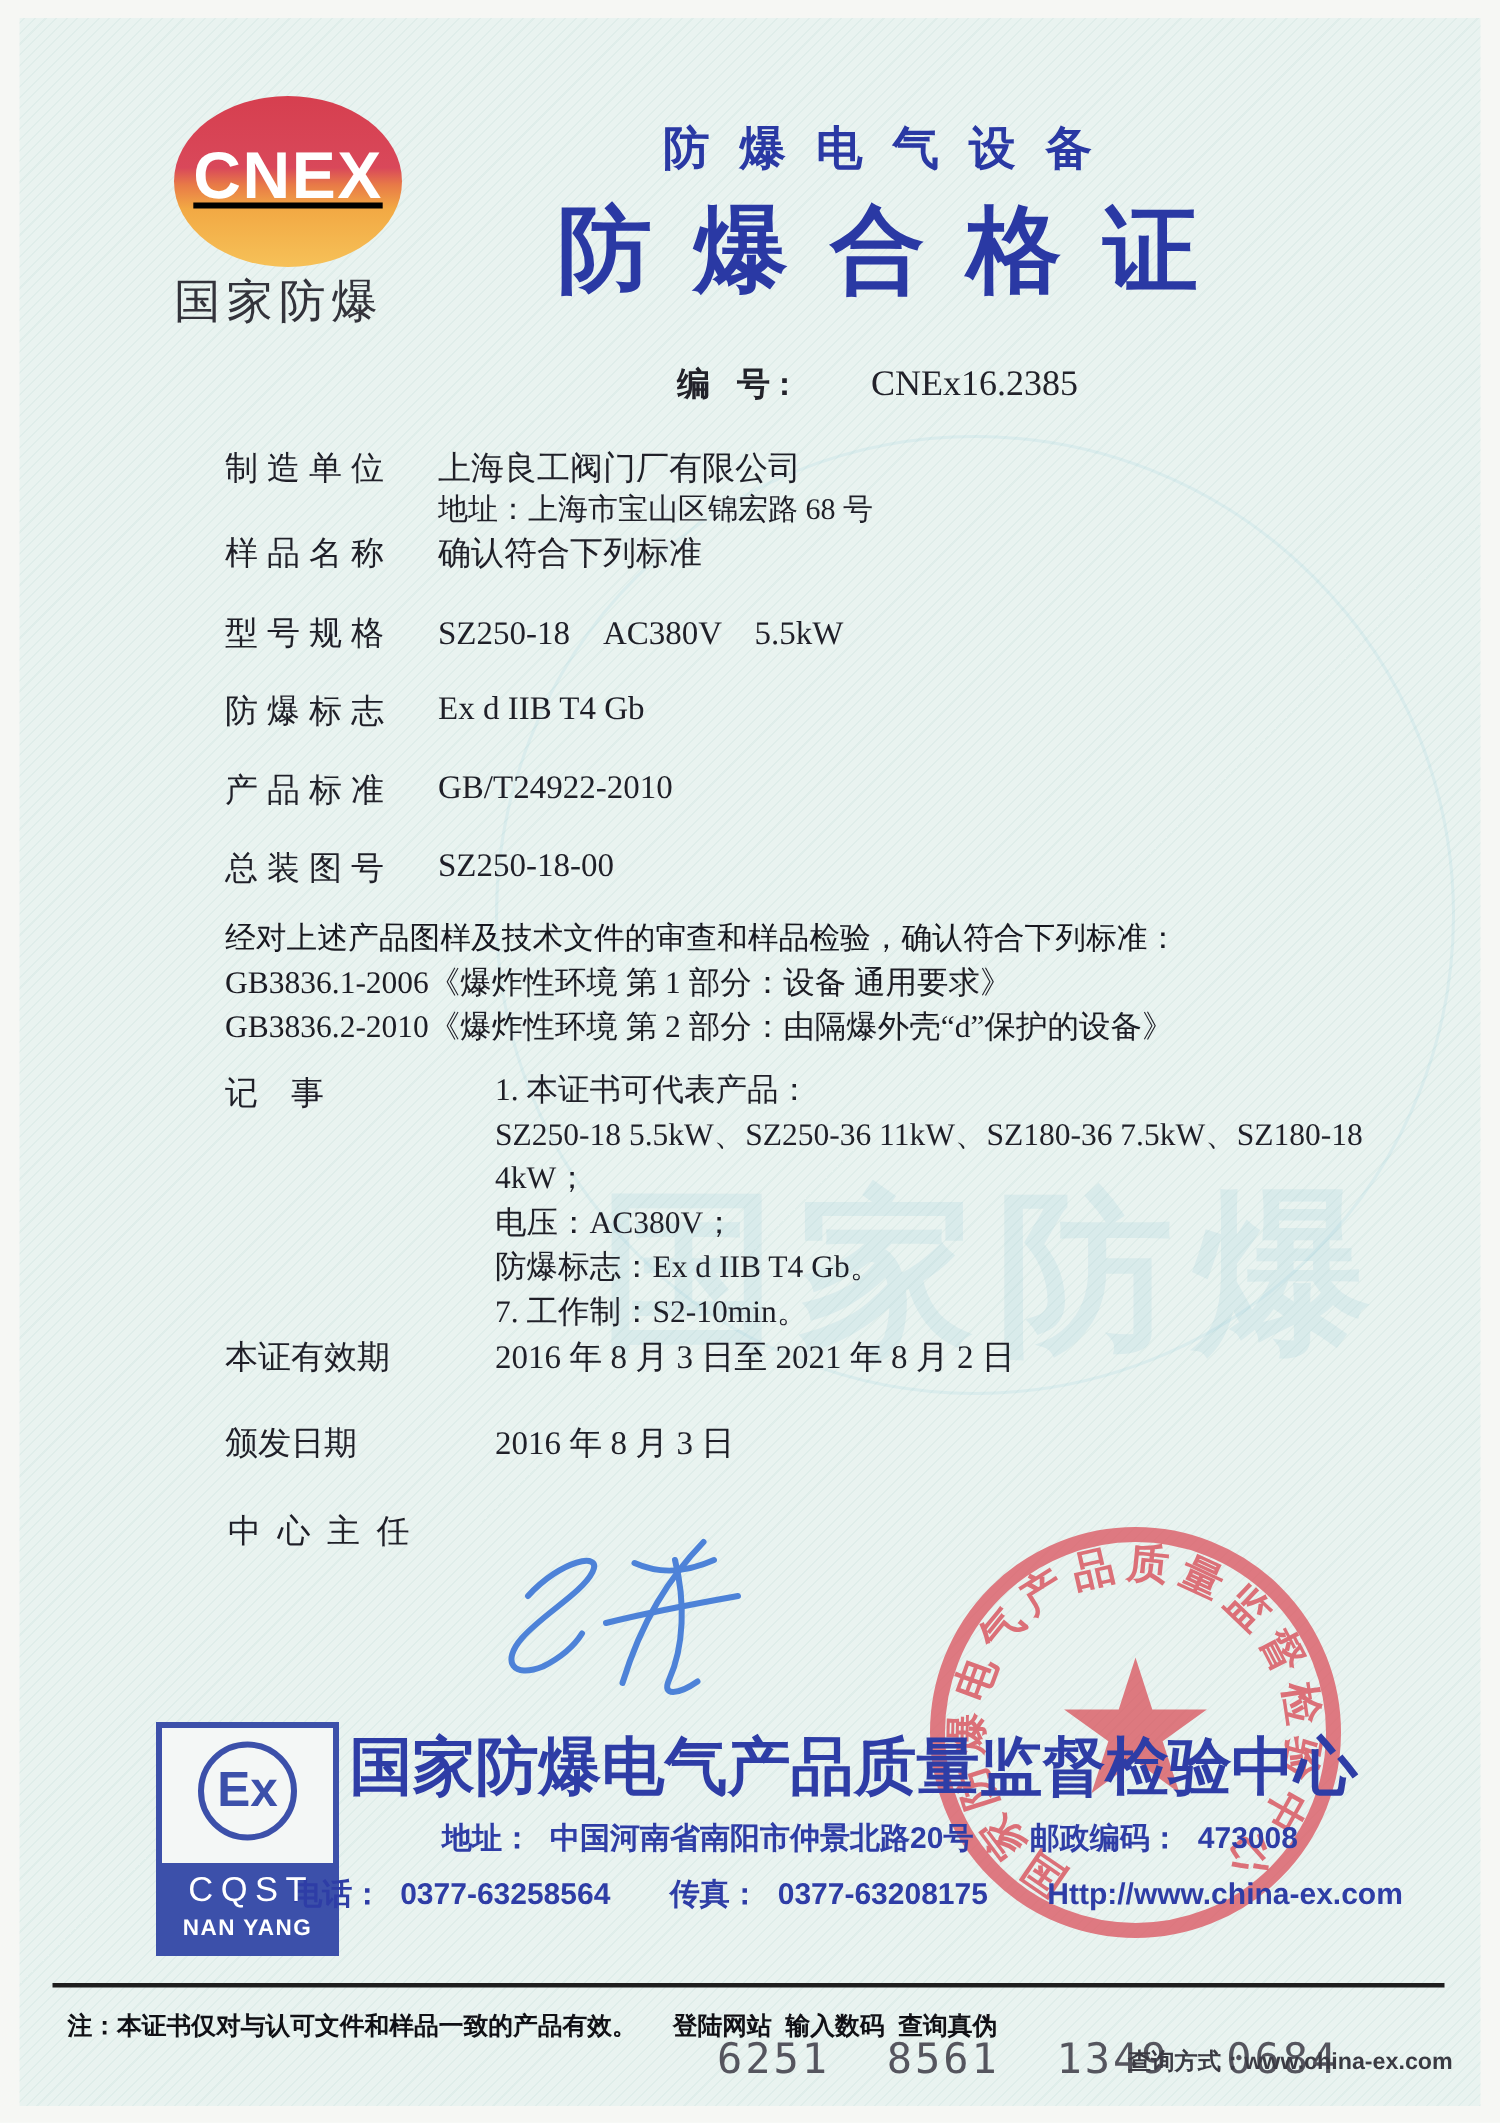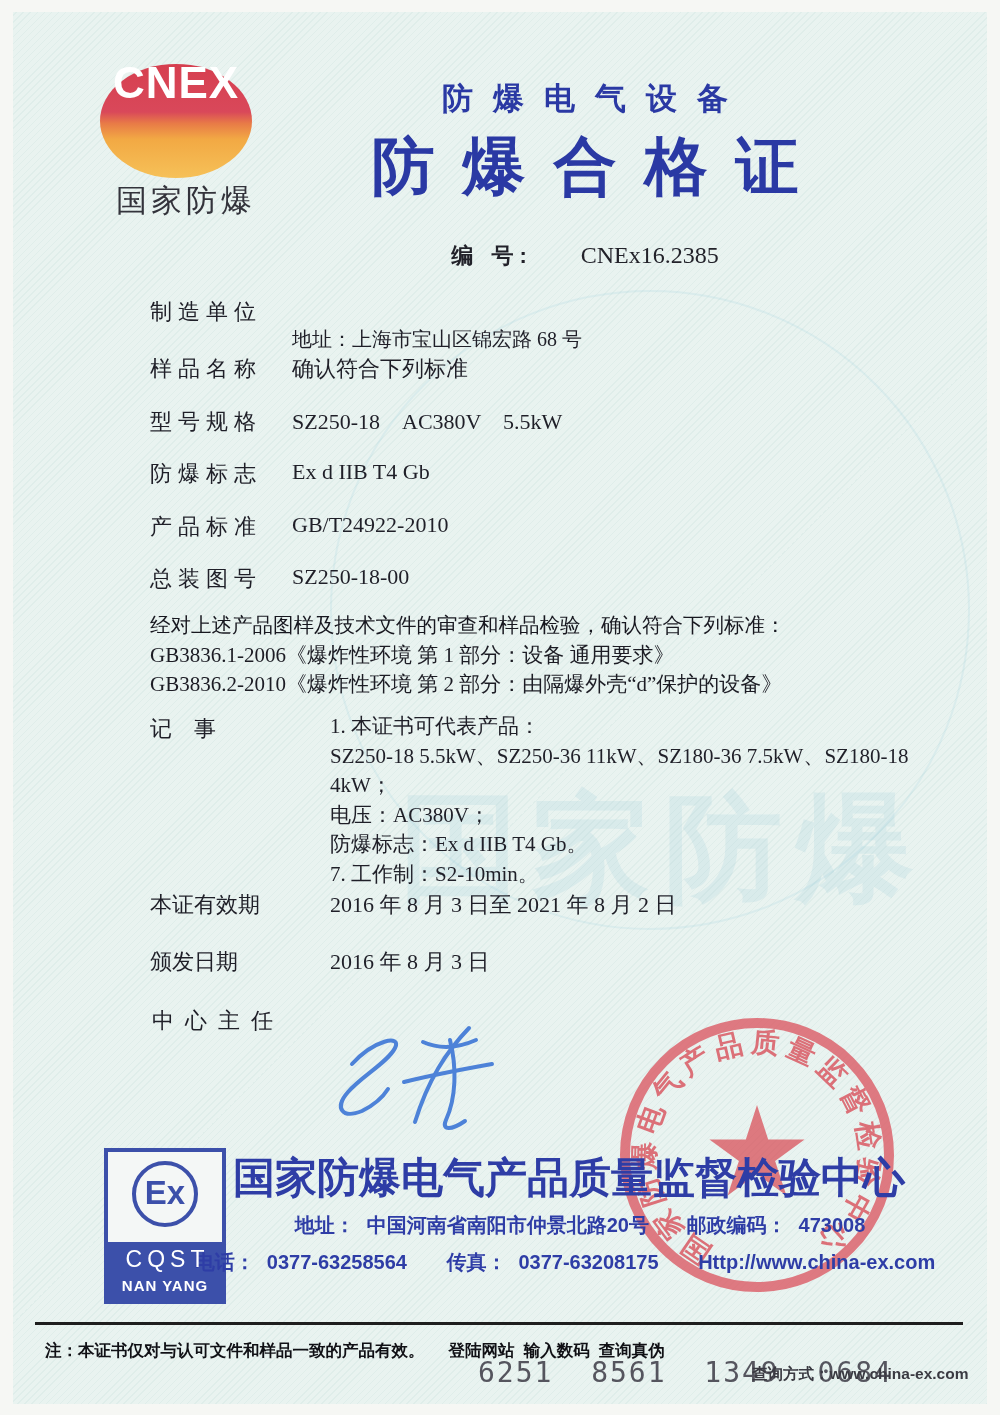--- a/index.html
+++ b/index.html
@@ -11,23 +11,23 @@
   }
   .abs { position:absolute; }
 
   
   .wm-text { position:absolute; left:400px; top:770px; font-size:118px; font-weight:bold;
              color:rgba(135,190,214,0.16); letter-spacing:14px; white-space:nowrap; }
   .wm-circle { position:absolute; left:330px; top:290px; width:640px; height:640px; border-radius:50%;
                border:2px solid rgba(147,205,219,0.18); }
 
   
-  .cnex-ellipse { left:100px; top:64px; width:152px; height:114px; border-radius:50%;
+  .cnex-ellipse { left:116px; top:64px; width:152px; height:114px; border-radius:50%;
        background:linear-gradient(180deg,#d63f4f 0%, #d9485a 42%, #e87a47 52%, #f2a944 66%, #f6c158 100%);
-       display:flex; align-items:flex-start; justify-content:center; }
+       display:flex; align-items:center; justify-content:center;text-decoration:underline; }
   .cnex-word { color:#ffffff; font-size:44px; font-weight:bold; letter-spacing:1px; margin-top:-6px; }
   .cnex-caption { left:116px; top:180px; font-size:31px; color:#33333b; letter-spacing:4px; }
 
   
   .subtitle { left:300px; top:78px; width:570px; text-align:center; font-size:31px; font-weight:bold;
               color:#2a39a4; letter-spacing:20px; text-indent:20px; }
   .title { left:270px; top:124px; width:630px; text-align:center; font-size:63px; font-weight:bold;
            color:#2a39a4; letter-spacing:28px; text-indent:28px; }
   .certno-row { left:300px; top:241px; width:570px; display:flex; justify-content:center; gap:48px; align-items:baseline; }
   .certno-label { font-size:22px; color:#22222a; font-weight:bold; letter-spacing:6px; }
@@ -99,20 +99,21 @@
   <div class="abs cnex-caption">国家防爆</div>
 
   <div class="abs subtitle">防爆电气设备</div>
   <div class="abs title">防爆合格证</div>
   <div class="abs certno-row">
     <span class="certno-label">编 号:</span>
     <span class="certno-value">CNEx16.2385</span>
   </div>
 
   <div class="flabel" style="top:297px">制造单位</div>
+  <div class="fvalue" style="top:297px">上海良工阀门厂有限公司</div>
   <div class="fsub" style="top:326px">地址：上海市宝山区锦宏路 68 号</div>
 
   <div class="flabel" style="top:354px">样品名称</div>
   <div class="fvalue" style="top:354px">确认符合下列标准</div>
 
   <div class="flabel" style="top:407px">型号规格</div>
   <div class="fvalue" style="top:407px">SZ250-18　AC380V　5.5kW</div>
 
   <div class="flabel" style="top:459px">防爆标志</div>
   <div class="fvalue" style="top:459px">Ex d IIB T4 Gb</div>

